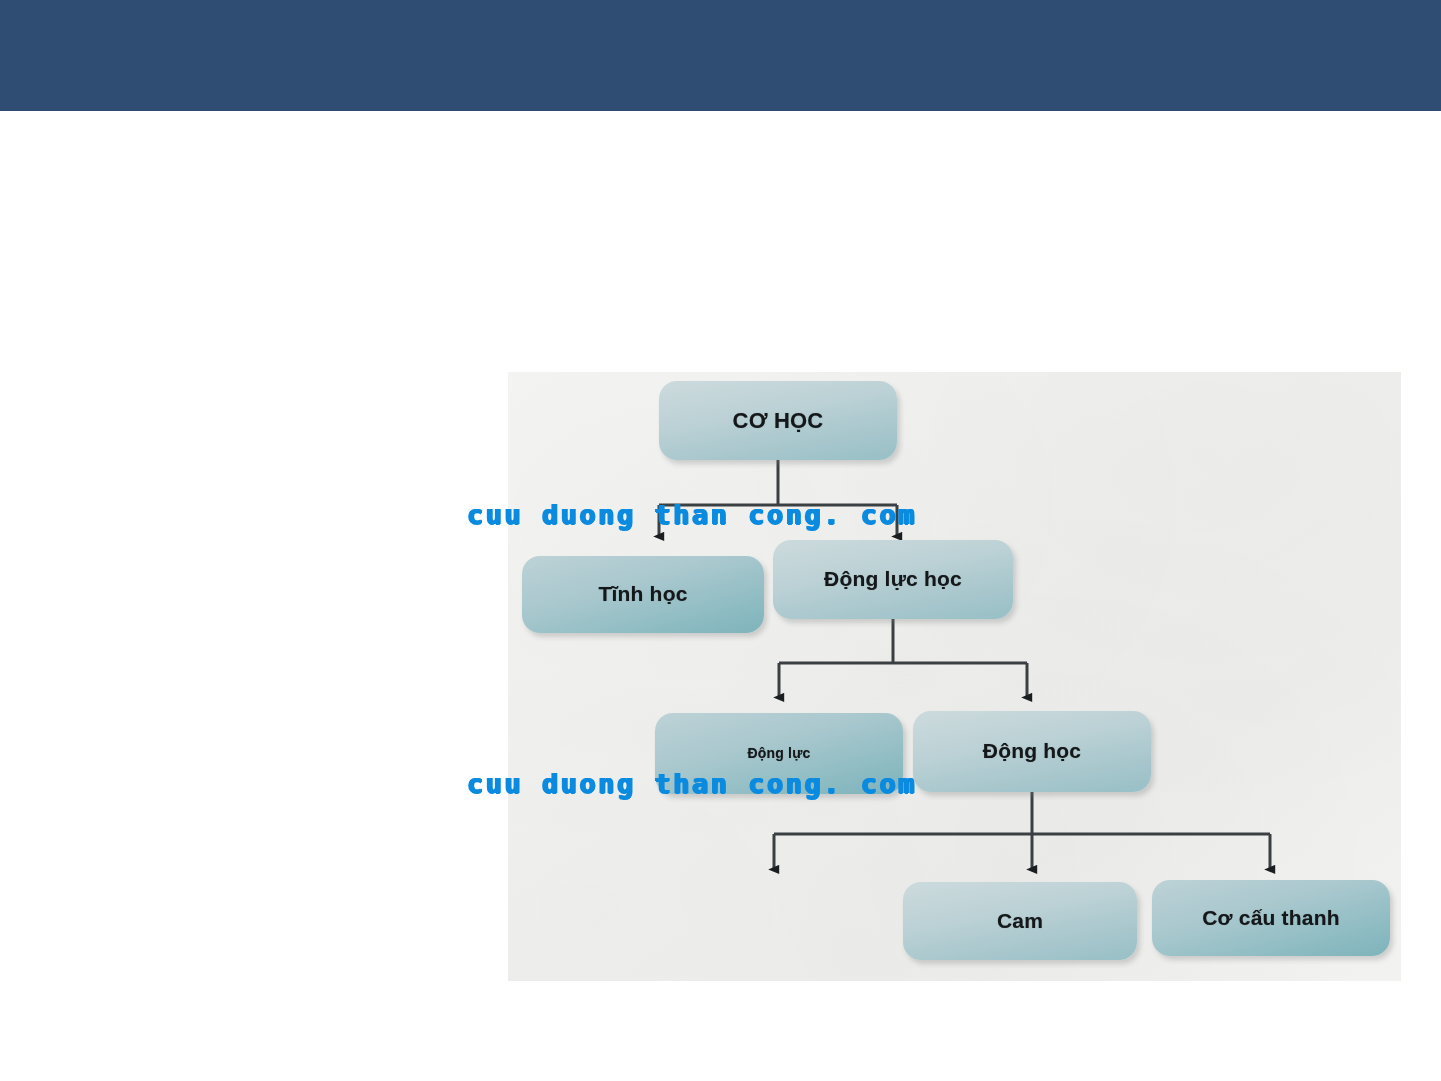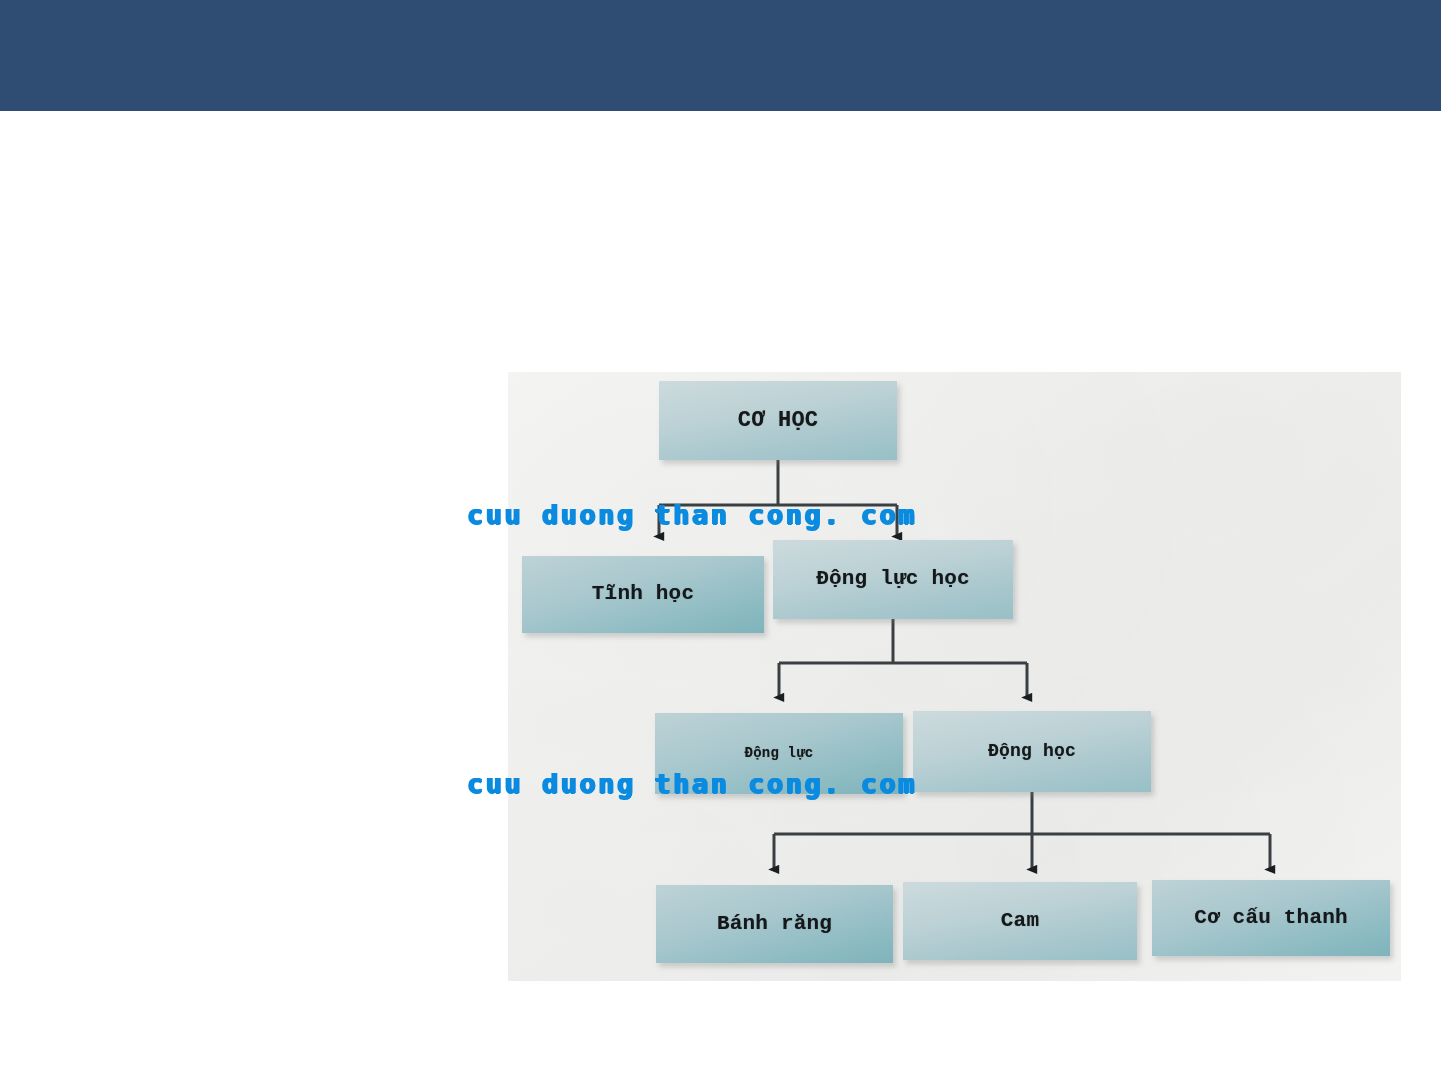--- a/index.html
+++ b/index.html
@@ -51,41 +51,42 @@
     pointer-events: none;
   }
 
   
   .node {
     position: absolute;
     display: flex;
     align-items: center;
     justify-content: center;
     color: #15181a;
-    font-family: Liberation Mono, monospace;
+    font-family: Liberation Sans, sans-serif;
     font-weight: bold;
     letter-spacing: 0.2px;
     text-align: right;
     line-height: 1.05;
     box-shadow: 3px 4px 5px rgba(120,125,125,0.30);
     background: linear-gradient(170deg, #c3d4d8 0%, #b3cbd1 35%, #9cc2c8 72%, #8fbcc3 100%);
     text-shadow: 0 0 1px rgba(0,0,0,0.35);
+    border-radius: 18px;
   }
   .node.lighter {
     background: linear-gradient(170deg, #ccdadd 0%, #bdd2d6 38%, #a6c6cc 75%, #97c0c6 100%);
   }
   .node.greener {
     background: linear-gradient(165deg, #bdd2d6 0%, #a9c8ce 40%, #8dbbc2 78%, #7fb3bb 100%);
   }
 
   #node-co-hoc      { left: 151px; top: 9px;   width: 238px; height: 79px;  font-size: 22px; }
   #node-tinh-hoc    { left: 14px;  top: 184px; width: 242px; height: 77px;  font-size: 21px; }
   #node-dong-luc-hoc{ left: 265px; top: 168px; width: 240px; height: 79px;  font-size: 21px; }
   #node-dong-luc    { left: 147px; top: 341px; width: 248px; height: 81px;  font-size: 14px; }
-  #node-dong-hoc    { left: 405px; top: 339px; width: 238px; height: 81px;  font-size: 18px; }
+  #node-dong-hoc    { left: 405px; top: 339px; width: 238px; height: 81px;  font-size: 21px; }
   #node-banh-rang   { left: 148px; top: 513px; width: 237px; height: 78px;  font-size: 21px; }
   #node-cam         { left: 395px; top: 510px; width: 234px; height: 78px;  font-size: 21px; }
   #node-co-cau-thanh{ left: 644px; top: 508px; width: 238px; height: 76px;  font-size: 21px; }
 
   
   #connectors {
     position: absolute;
     left: 0; top: 0;
     width: 893px;
     height: 609px;
@@ -148,21 +149,20 @@
     <div class="node lighter" id="node-co-hoc">CƠ HỌC</div>
 
     <div class="node greener" id="node-tinh-hoc">Tĩnh học</div>
 
     <div class="node lighter" id="node-dong-luc-hoc">Động lực học</div>
 
     <div class="node greener" id="node-dong-luc">Động lực</div>
 
     <div class="node lighter" id="node-dong-hoc">Động học</div>
 
-    <div class="node greener" id="node-banh-rang">Bánh răng</div>
 
     <div class="node lighter" id="node-cam">Cam</div>
 
     <div class="node greener" id="node-co-cau-thanh">Cơ cấu thanh</div>
 
   </div>
 
   <div class="watermark" id="watermark-1">cuu duong than cong. com</div>
 
   <div class="watermark" id="watermark-2">cuu duong than cong. com</div>

